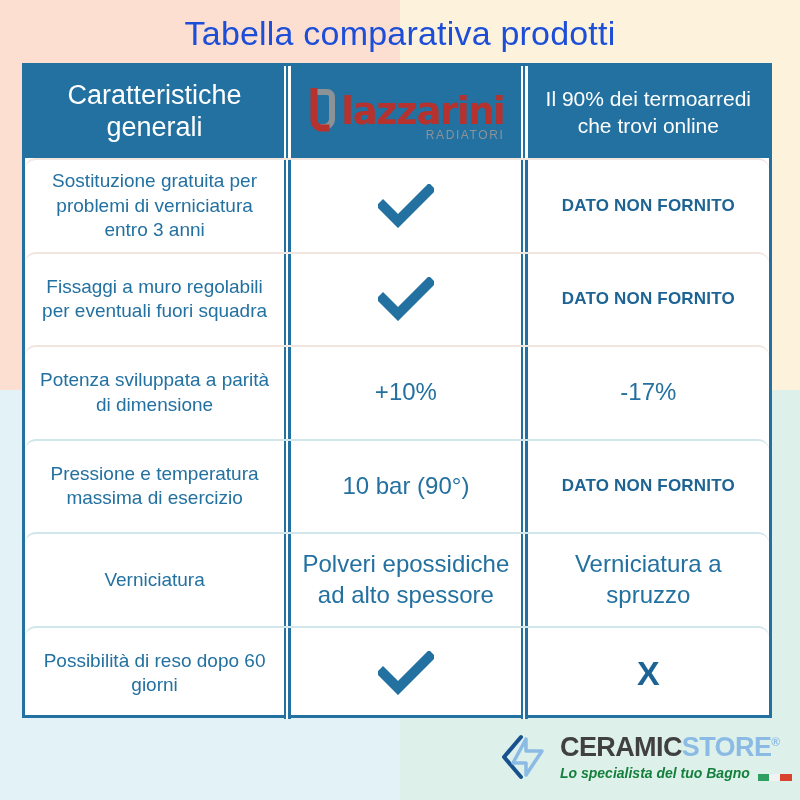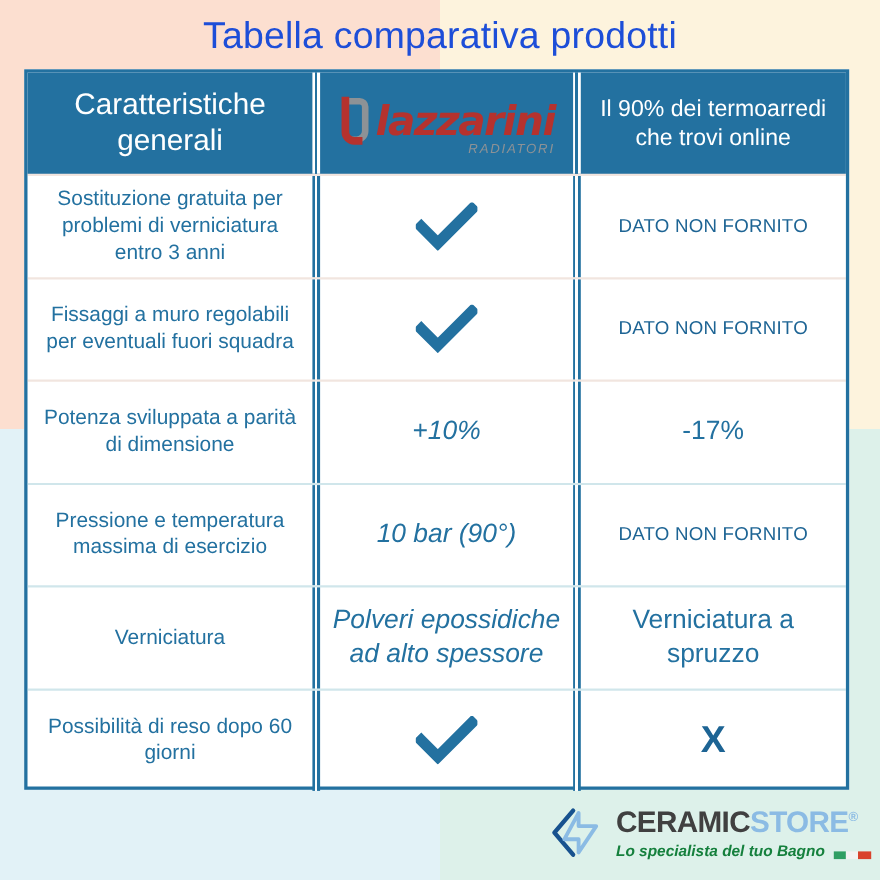--- a/index.html
+++ b/index.html
@@ -49,33 +49,33 @@
   .row { display:flex; width:100%; position:relative; }
 
   
   .hrow {
     height:92px;
     background:#2371a0;
   }
   .hrow .cell { color:#ffffff; }
 
   
-  .brow { height:93.5px; border-top:2px solid rgba(210,170,150,.30); }
+  .brow { height:93.5px; border-top:2px solid rgba(210,170,150,.30);border-radius:11px; }
   .brow.sep-blue { border-top:2px solid rgba(150,200,210,.45); }
 
   .cell {
     display:flex; align-items:center; justify-content:center;
     text-align:center;
     padding:4px 10px;
     line-height:1.28;
     color:#2371a0;
     font-size:19px;
   }
   .c1 { width:262px; }
-  .c2 { width:232px;font-style:italic; }
+  .c2 { width:232px; }
   .c3 { width:244px; }
 
   .vdiv-wrap {
     width:7px; flex:0 0 auto; align-self:stretch;
     display:flex; justify-content:center;
   }
   .vdiv-wrap .bar {
     width:7px; height:100%;
     background:
       linear-gradient(to right,
@@ -88,21 +88,21 @@
       linear-gradient(to right,
         #ffffff 0px, #ffffff 2px,
         #2371a0 2px, #2371a0 4px,
         #ffffff 4px, #ffffff 7px);
   }
 
   .hdr-label { font-size:27px; font-weight:400; line-height:1.18; }
   .hdr-label.small { font-size:21px; line-height:1.3; }
 
   .val-bold {
-    font-weight:normal; font-size:17px; letter-spacing:.2px;
+    font-weight:bold; font-size:17px; letter-spacing:.2px;
     color:#1d6494;
   }
   .val-plain { font-size:24px; }
 
   .check { width:56px; height:44px; display:block; }
   .xmark { font-size:34px; font-weight:bold; color:#1d6494; line-height:1; }
 
   
   .lz { display:flex; align-items:center; gap:4px; position:relative; }
   .lz-icon { width:30px; height:48px; position:relative; flex:0 0 auto; }

